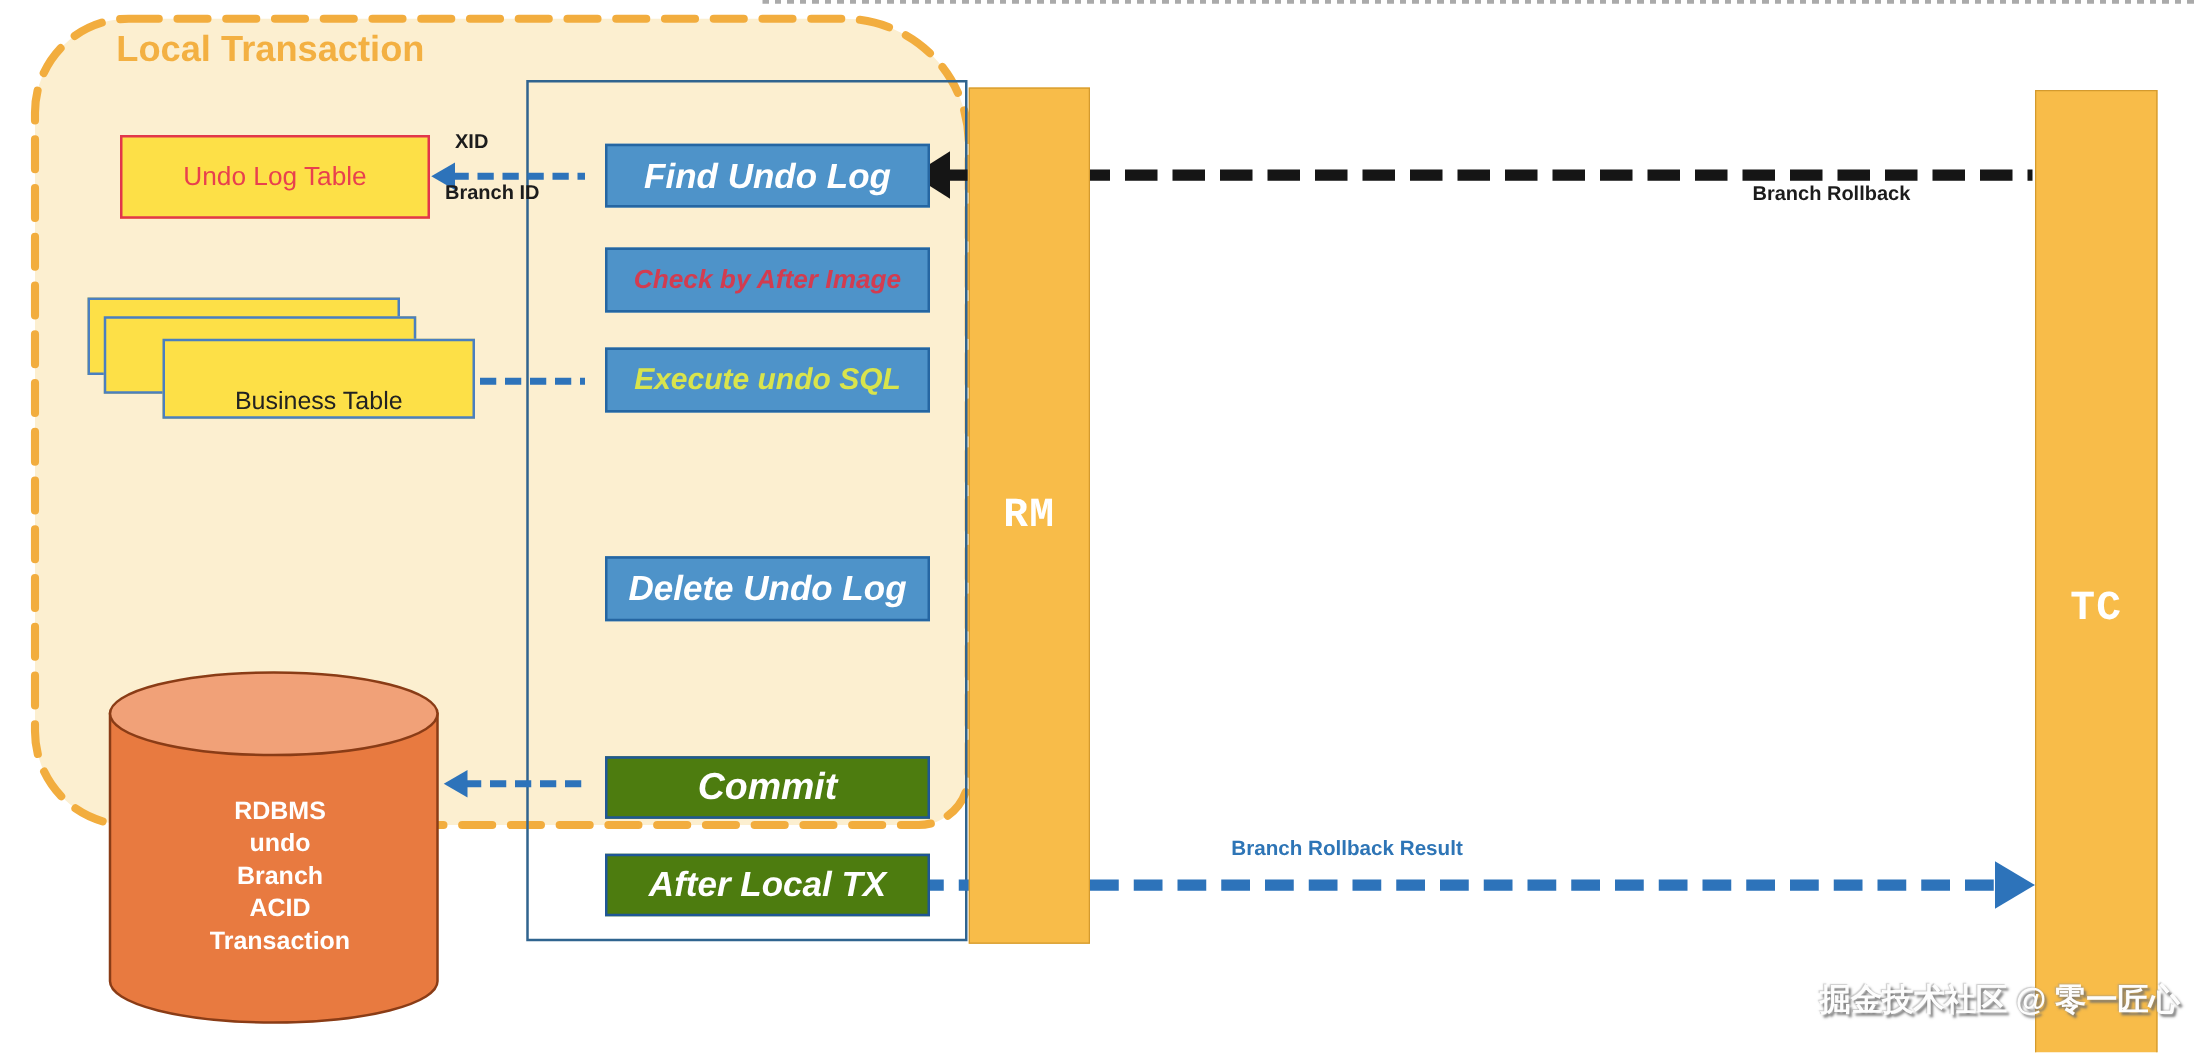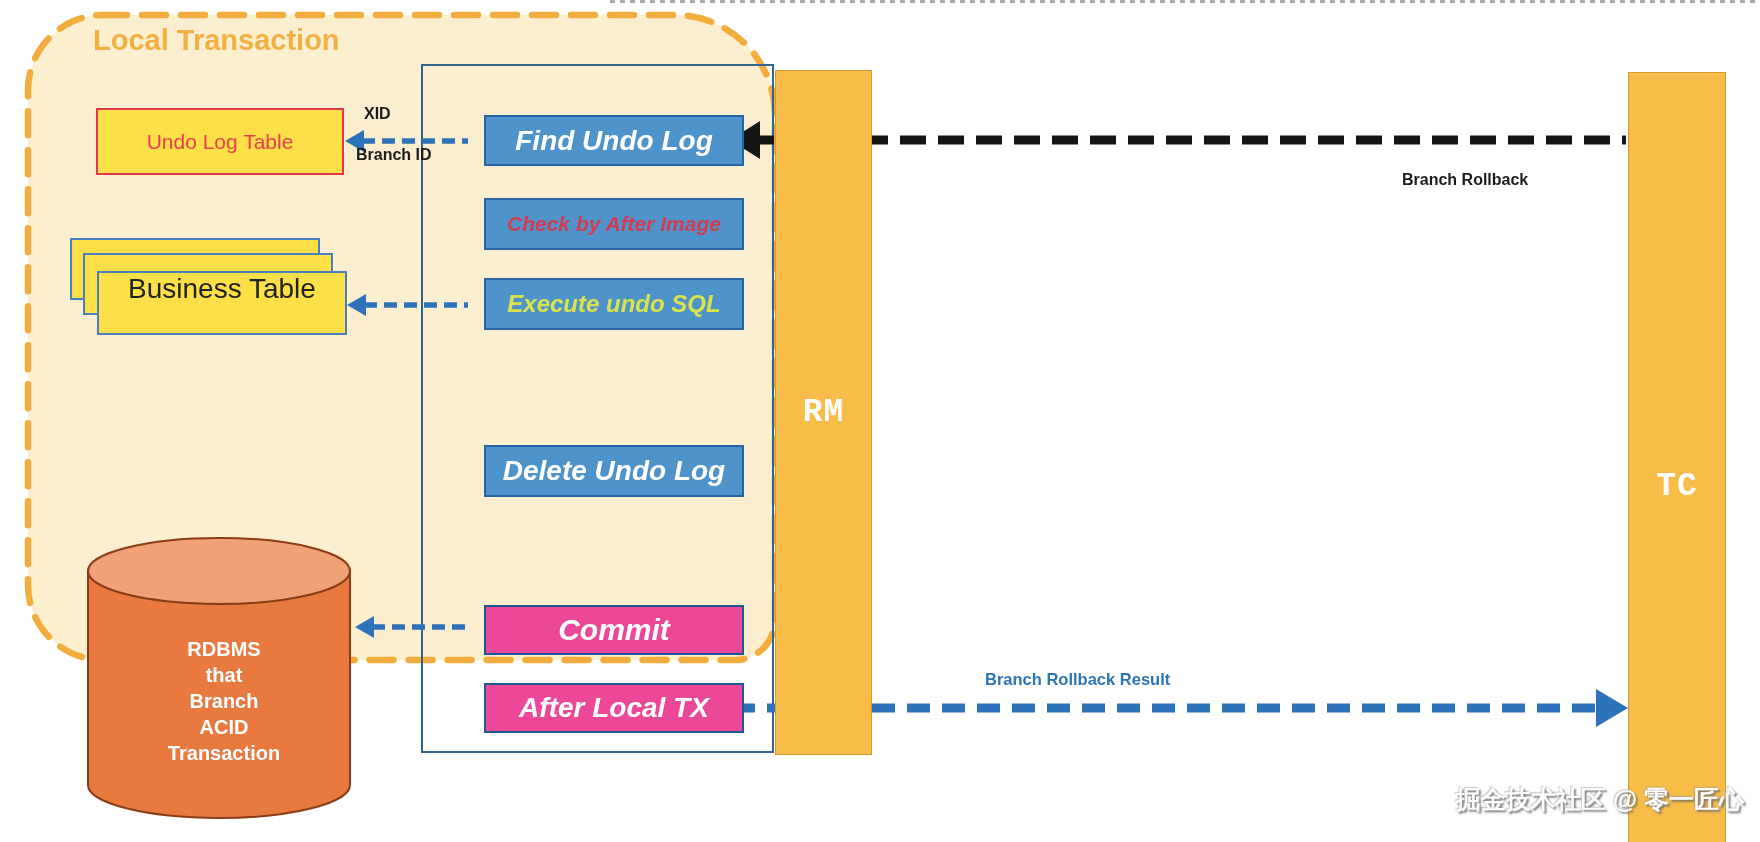--- a/index.html
+++ b/index.html
@@ -4,27 +4,27 @@
 <style>
   html,body{margin:0;padding:0;background:#fff;}
   body{font-family:"Liberation Sans","DejaVu Sans",sans-serif;}
   #stage{position:relative;width:1760px;height:842px;background:#ffffff;overflow:hidden;}
   #diagram-svg{position:absolute;left:0;top:0;z-index:1;}
   .abs{position:absolute;box-sizing:border-box;}
   
   .step{left:468px;width:260px;z-index:2;display:flex;align-items:center;justify-content:center;
         font-style:italic;font-weight:bold;margin-left:16px;}
   .step.light{background:#4e93c9;border:2px solid #2566a2;}
-  .step.dark{background:#ec4899;border:2px solid #1f5796;}
+  .step.dark{background:#4d7c0f;border:2px solid #1f5796;}
   .step.white-text{color:#ffffff;font-size:28px;}
   
   .entity{background:#fde047;}
   .red-box{border:2px solid #e2374a;color:#e8404e;font-size:21px;display:flex;align-items:center;justify-content:center;z-index:2;}
   .stack-box{border:2px solid #4a7fc0;z-index:2;}
-  .stack-front{display:flex;align-items:flex-start;justify-content:center;color:#222;font-size:28px;}
+  .stack-front{display:flex;align-items:flex-end;justify-content:center;color:#222;font-size:20px;margin-left:33px;}
   
   .lane{background:#f8bc49;border:1px solid #d49a2e;z-index:3;display:flex;align-items:center;justify-content:center;
         color:#fff;font-weight:bold;font-size:33px;letter-spacing:1px;font-family:Liberation Mono, monospace;}
   
   .lbl{z-index:4;white-space:nowrap;}
   .lt-title{color:#f3b042;font-weight:bold;font-size:29px;}
   .small-black{color:#1c1c1c;font-weight:bold;font-size:16px;}
   .small-blue{color:#2e75b6;font-weight:bold;font-size:16.5px;}
   .rdbms-text{z-index:4;left:88px;width:272px;top:636px;text-align:center;color:#ffffff;font-weight:bold;
               font-size:20px;line-height:26px;}
@@ -89,21 +89,21 @@
   <div class="abs lbl small-black" style="left:356px;top:146px;">Branch ID</div>
 
   <div class="abs entity stack-box" style="left:70px;top:238px;width:250px;height:62px;"></div>
   <div class="abs entity stack-box" style="left:83px;top:253px;width:250px;height:62px;"></div>
   <div class="abs entity stack-box stack-front" style="left:97px;top:271px;width:250px;height:64px;">
     <span>Business Table</span>
   </div>
 
   <div class="abs rdbms-text">
     <span>RDBMS</span>
-    <span>that</span>
+    <span>undo</span>
     <span>Branch</span>
     <span>ACID</span>
     <span>Transaction</span>
   </div>
 
   <div class="abs step light white-text" style="top:115px;height:51px;">
     <span>Find Undo Log</span>
   </div>
 
   <div class="abs step light" style="top:198px;height:52px;color:#d23c50;font-size:21px;">
@@ -126,18 +126,18 @@
     <span>After Local TX</span>
   </div>
 
   <div class="abs lane" style="left:775px;top:70px;width:97px;height:685px;">
     <span>RM</span>
   </div>
   <div class="abs lane" style="left:1628px;top:72px;width:98px;height:829px;">
     <span>TC</span>
   </div>
 
-  <div class="abs lbl small-black" style="left:1402px;top:147px;margin-top:24px;">Branch Rollback</div>
+  <div class="abs lbl small-black" style="left:1402px;top:147px;">Branch Rollback</div>
   <div class="abs lbl small-blue" style="left:985px;top:670px;">Branch Rollback Result</div>
 
   <div class="abs lbl watermark">掘金技术社区 @ 零一匠心</div>
 
 </div>
 
 </body></html>

